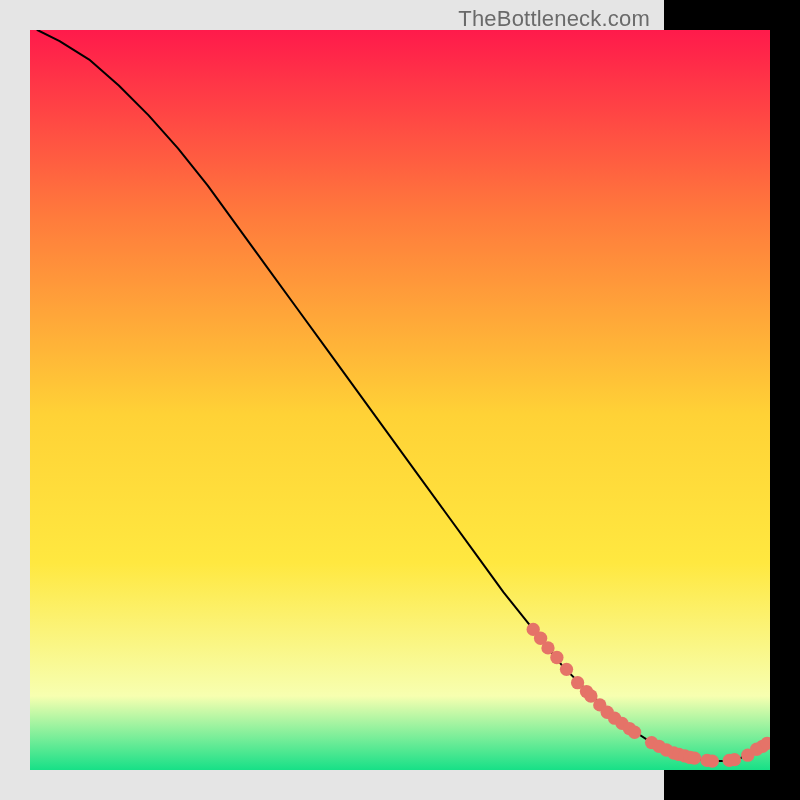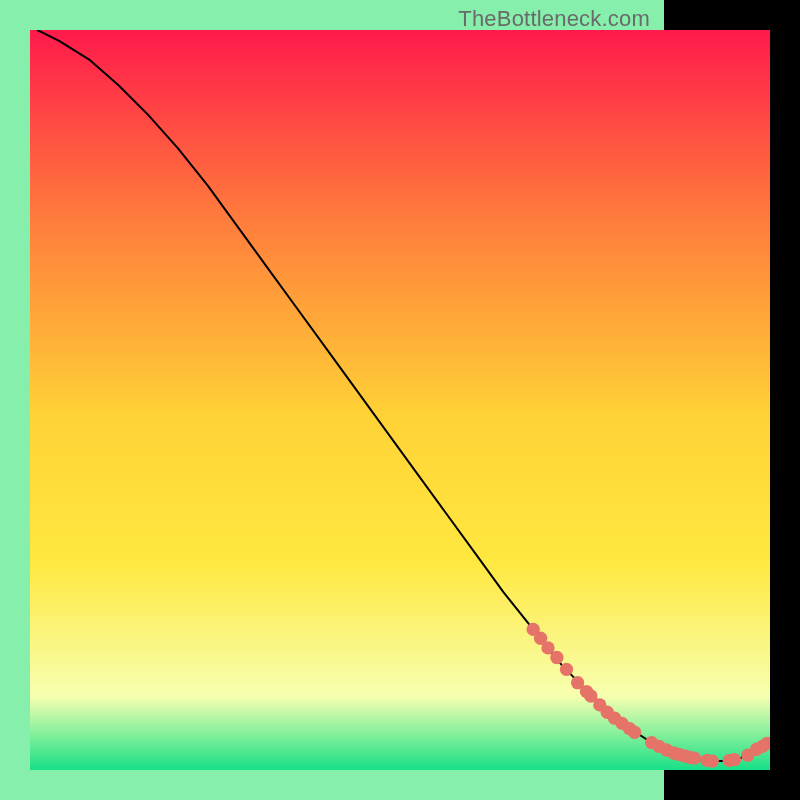--- a/index.html
+++ b/index.html
@@ -8,21 +8,21 @@
     width: 800px;
     height: 800px;
     background: #000;
     overflow: hidden;
     font-family: Arial, Helvetica, sans-serif;
   }
   .stage {
     position: relative;
     width: 664px;
     height: 800px;
-    background: #86efac;
+    background: #e5e5e5;
   }
   .watermark {
     position: absolute;
     top: 6px;
     right: 14px;
     color: #6a6a6a;
     font-size: 22px;
     font-weight: 500;
     letter-spacing: 0.2px;
     z-index: 5;

